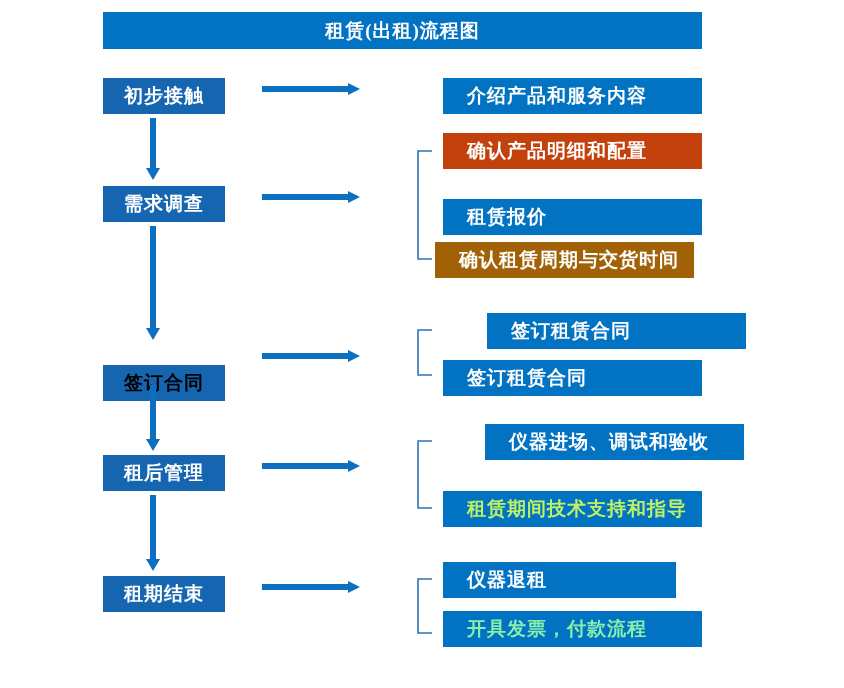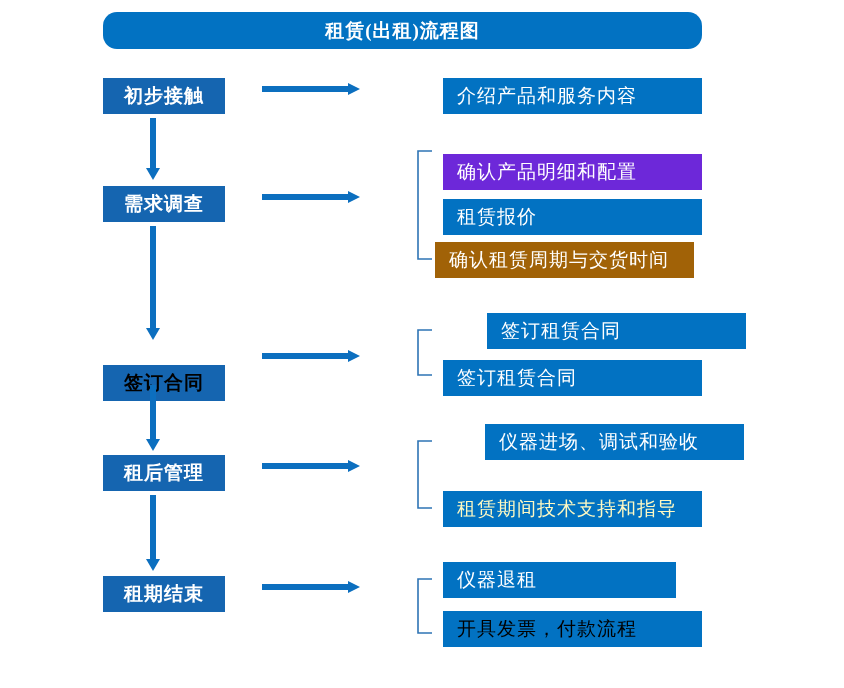--- a/index.html
+++ b/index.html
@@ -22,42 +22,41 @@
     width: 599px;
     height: 37px;
     background: #0272C2;
     color: #ffffff;
     font-size: 19px;
     font-weight: bold;
     display: flex;
     align-items: center;
     justify-content: center;
     letter-spacing: 1px;
-    border-radius: 14px;
   }
   .stage-box {
     position: absolute;
     background: #1565B0;
     color: #ffffff;
     font-size: 19px;
     font-weight: bold;
     display: flex;
     align-items: center;
     justify-content: center;
     letter-spacing: 1px;
   }
   .detail-box {
     position: absolute;
     background: #0272C2;
     color: #ffffff;
     font-size: 19px;
-    font-weight: normal;
+    font-weight: bold;
     display: flex;
     align-items: center;
-    padding-left: 14px;
+    padding-left: 24px;
     box-sizing: border-box;
     letter-spacing: 1px;
   }
   .h-arrow {
     position: absolute;
     height: 14px;
   }
   .v-arrow {
     position: absolute;
     width: 22px;
@@ -139,39 +138,39 @@
         </svg>
       </div>
     </div>
   <div id="groups-layer">
       <div class="detail-box" style="left: 443px; top: 78px; width: 259px; height: 36px; background: rgb(2, 114, 194); color: rgb(255, 255, 255);">介绍产品和服务内容</div>
       <div class="bracket" style="left: 417px; top: 150px;">
         <svg width="16" height="110" viewBox="0 0 16 110">
           <path d="M15 1 L1 1 L1 109 L15 109" fill="none" stroke="#2E74B5" stroke-width="1.6"></path>
         </svg>
       </div>
-      <div class="detail-box" style="left: 443px; top: 133px; width: 259px; height: 36px; background: #6d28d9; color: rgb(255, 255, 255); margin-top: 21px;">确认产品明细和配置</div>
+      <div class="detail-box" style="left: 443px; top: 133px; width: 259px; height: 36px; background: #c2410c; color: rgb(255, 255, 255);">确认产品明细和配置</div>
       <div class="detail-box" style="left: 443px; top: 187px; width: 259px; height: 36px; background: rgb(2, 114, 194); color: rgb(255, 255, 255); margin-top: 12px;">租赁报价</div>
       <div class="detail-box" style="left: 435px; top: 242px; width: 259px; height: 36px; background: #a16207; color: rgb(255, 255, 255);">确认租赁周期与交货时间</div>
       <div class="bracket" style="left: 417px; top: 329px;">
         <svg width="16" height="47" viewBox="0 0 16 47">
           <path d="M15 1 L1 1 L1 46 L15 46" fill="none" stroke="#2E74B5" stroke-width="1.6"></path>
         </svg>
       </div>
       <div class="detail-box" style="left: 443px; top: 313px; width: 259px; height: 36px; background: rgb(2, 114, 194); color: rgb(255, 255, 255); margin-left: 44px;">签订租赁合同</div>
       <div class="detail-box" style="left: 443px; top: 360px; width: 259px; height: 36px; background: rgb(2, 114, 194); color: rgb(255, 255, 255);">签订租赁合同</div>
       <div class="bracket" style="left: 417px; top: 440px;">
         <svg width="16" height="69" viewBox="0 0 16 69">
           <path d="M15 1 L1 1 L1 68 L15 68" fill="none" stroke="#2E74B5" stroke-width="1.6"></path>
         </svg>
       </div>
       <div class="detail-box" style="left: 443px; top: 424px; width: 259px; height: 36px; background: rgb(2, 114, 194); color: rgb(255, 255, 255); margin-left: 42px;">仪器进场、调试和验收</div>
-      <div class="detail-box" style="left: 443px; top: 491px; width: 259px; height: 36px; background: rgb(2, 114, 194); color: #fef9c3;">租赁期间技术支持和指导</div>
+      <div class="detail-box" style="left: 443px; top: 491px; width: 259px; height: 36px; background: rgb(2, 114, 194); color: #bef264;">租赁期间技术支持和指导</div>
       <div class="bracket" style="left: 417px; top: 578px;">
         <svg width="16" height="56" viewBox="0 0 16 56">
           <path d="M15 1 L1 1 L1 55 L15 55" fill="none" stroke="#2E74B5" stroke-width="1.6"></path>
         </svg>
       </div>
       <div class="detail-box" style="left: 443px; top: 562px; width: 233px; height: 36px; background: rgb(2, 114, 194); color: rgb(255, 255, 255);">仪器退租</div>
-      <div class="detail-box" style="left: 443px; top: 611px; width: 259px; height: 36px; background: rgb(2, 114, 194); color: #000000;">开具发票，付款流程</div>
+      <div class="detail-box" style="left: 443px; top: 611px; width: 259px; height: 36px; background: rgb(2, 114, 194); color: #86efac;">开具发票，付款流程</div>
     </div>
 
 </div>
 
 </body></html>

